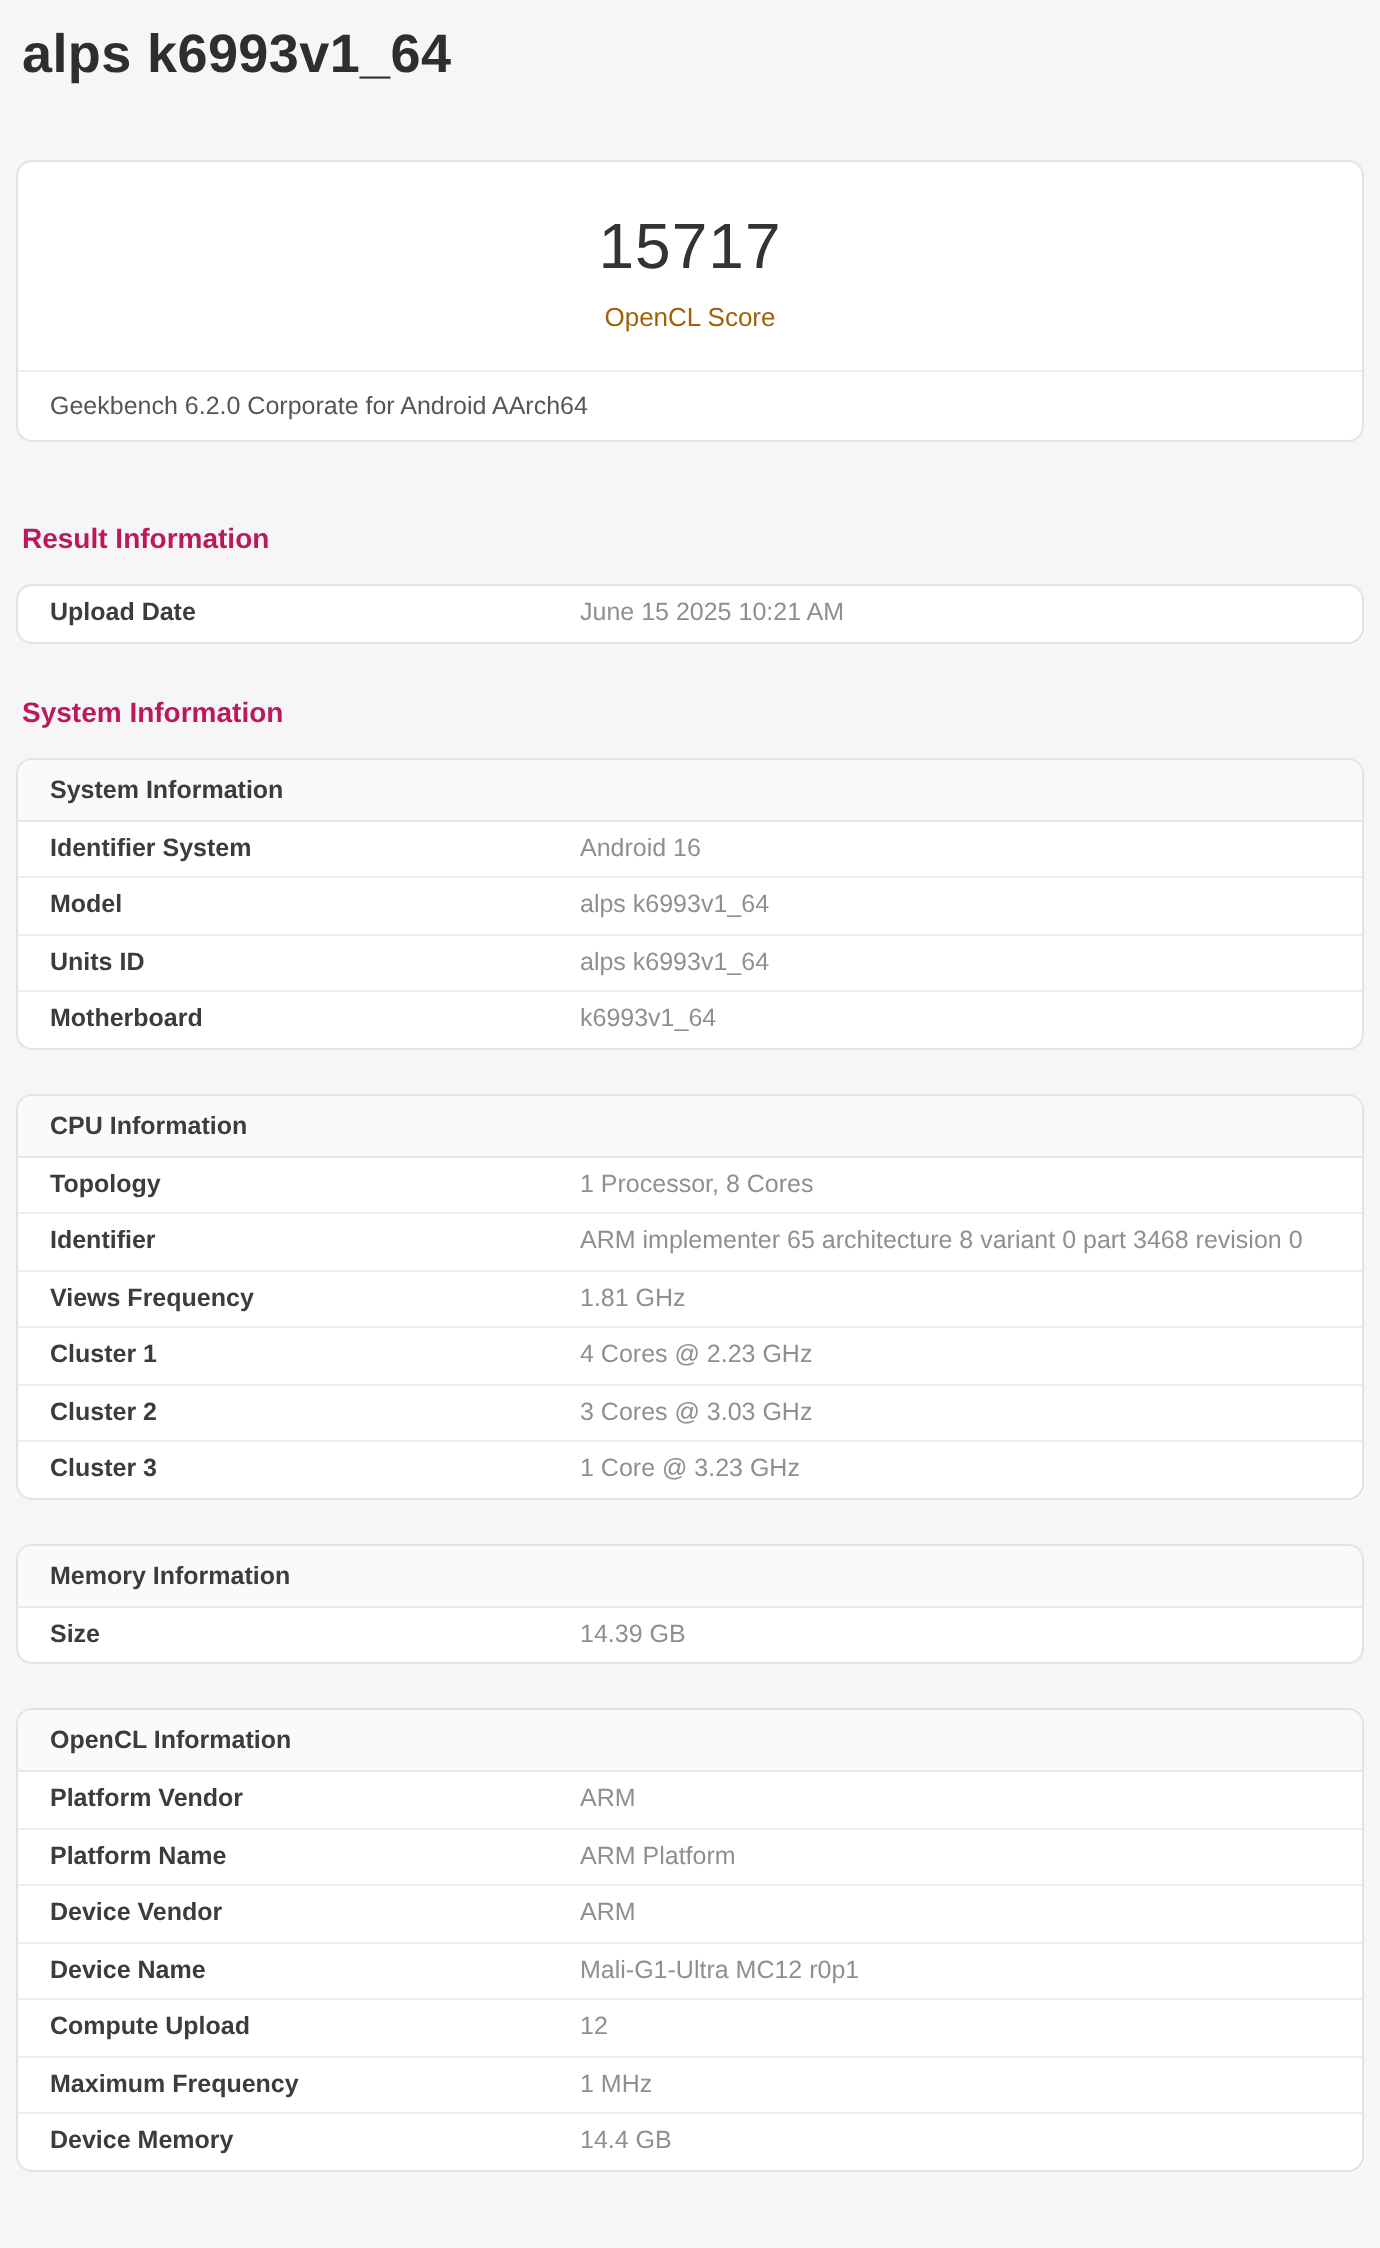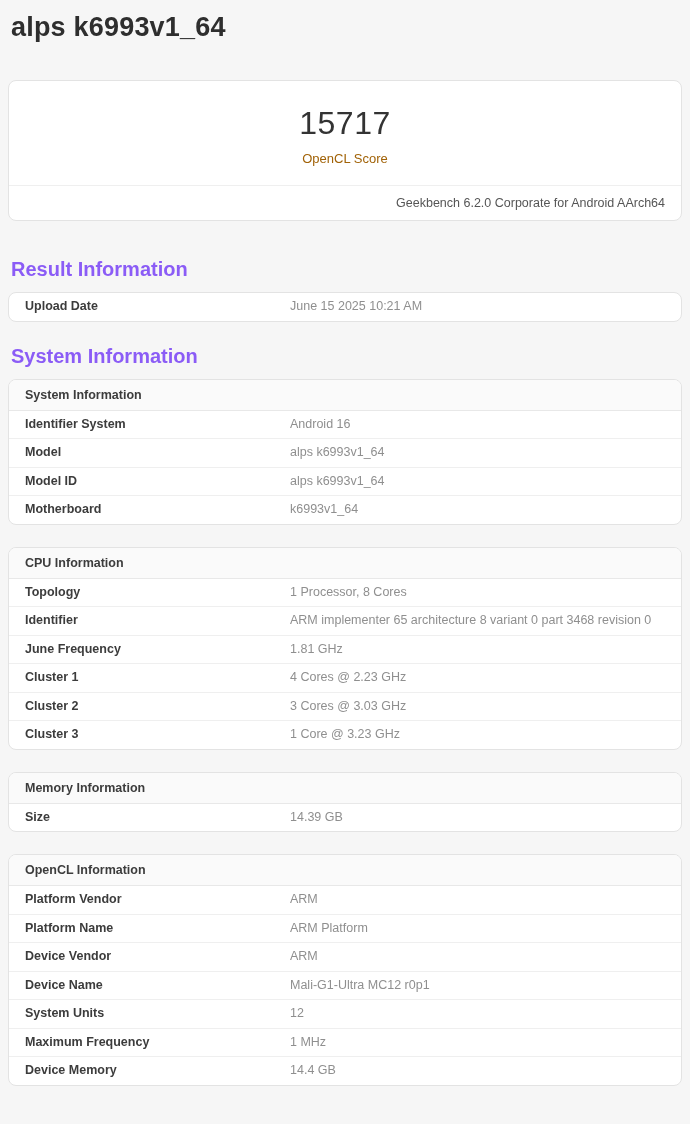--- a/index.html
+++ b/index.html
@@ -55,26 +55,25 @@
     font-size:13px;
     line-height:16px;
     color:#a16207;
   }
   .score-footer{
     border-top:1px solid var(--row-border);
     padding:10px 16px;
     font-size:12.5px;
     line-height:14px;
     color:var(--footer-text);
-    text-align:right;
   }
   .section-heading{
-    font-size:20px;
-    font-weight:700;
-    color:#8b5cf6;
+    font-size:14px;
+    font-weight:700;
+    color:#be185d;
     margin:20px 10px 11px 11px;
     line-height:24px;
   }
   .section-heading:first-of-type{margin-top:36px;}
   .info-card{margin-bottom:22px;}
   .info-card:last-child{margin-bottom:0;}
   .table-header{
     background:var(--header-bg);
     border-bottom:1px solid #e8e8e8;
     padding:8px 16px;
@@ -131,40 +130,40 @@
         <div class="table-header">System Information</div>
         <div class="row">
           <span class="label">Identifier System</span>
           <span class="value">Android 16</span>
         </div>
         <div class="row">
           <span class="label">Model</span>
           <span class="value">alps k6993v1_64</span>
         </div>
         <div class="row">
-          <span class="label">Model ID</span>
+          <span class="label">Units ID</span>
           <span class="value">alps k6993v1_64</span>
         </div>
         <div class="row">
           <span class="label">Motherboard</span>
           <span class="value">k6993v1_64</span>
         </div>
       </div>
       <div class="card info-card">
         <div class="table-header">CPU Information</div>
         <div class="row">
           <span class="label">Topology</span>
           <span class="value">1 Processor, 8 Cores</span>
         </div>
         <div class="row">
           <span class="label">Identifier</span>
           <span class="value">ARM implementer 65 architecture 8 variant 0 part 3468 revision 0</span>
         </div>
         <div class="row">
-          <span class="label">June Frequency</span>
+          <span class="label">Views Frequency</span>
           <span class="value">1.81 GHz</span>
         </div>
         <div class="row">
           <span class="label">Cluster 1</span>
           <span class="value">4 Cores @ 2.23 GHz</span>
         </div>
         <div class="row">
           <span class="label">Cluster 2</span>
           <span class="value">3 Cores @ 3.03 GHz</span>
         </div>
@@ -192,21 +191,21 @@
         </div>
         <div class="row">
           <span class="label">Device Vendor</span>
           <span class="value">ARM</span>
         </div>
         <div class="row">
           <span class="label">Device Name</span>
           <span class="value">Mali-G1-Ultra MC12 r0p1</span>
         </div>
         <div class="row">
-          <span class="label">System Units</span>
+          <span class="label">Compute Upload</span>
           <span class="value">12</span>
         </div>
         <div class="row">
           <span class="label">Maximum Frequency</span>
           <span class="value">1 MHz</span>
         </div>
         <div class="row">
           <span class="label">Device Memory</span>
           <span class="value">14.4 GB</span>
         </div>

